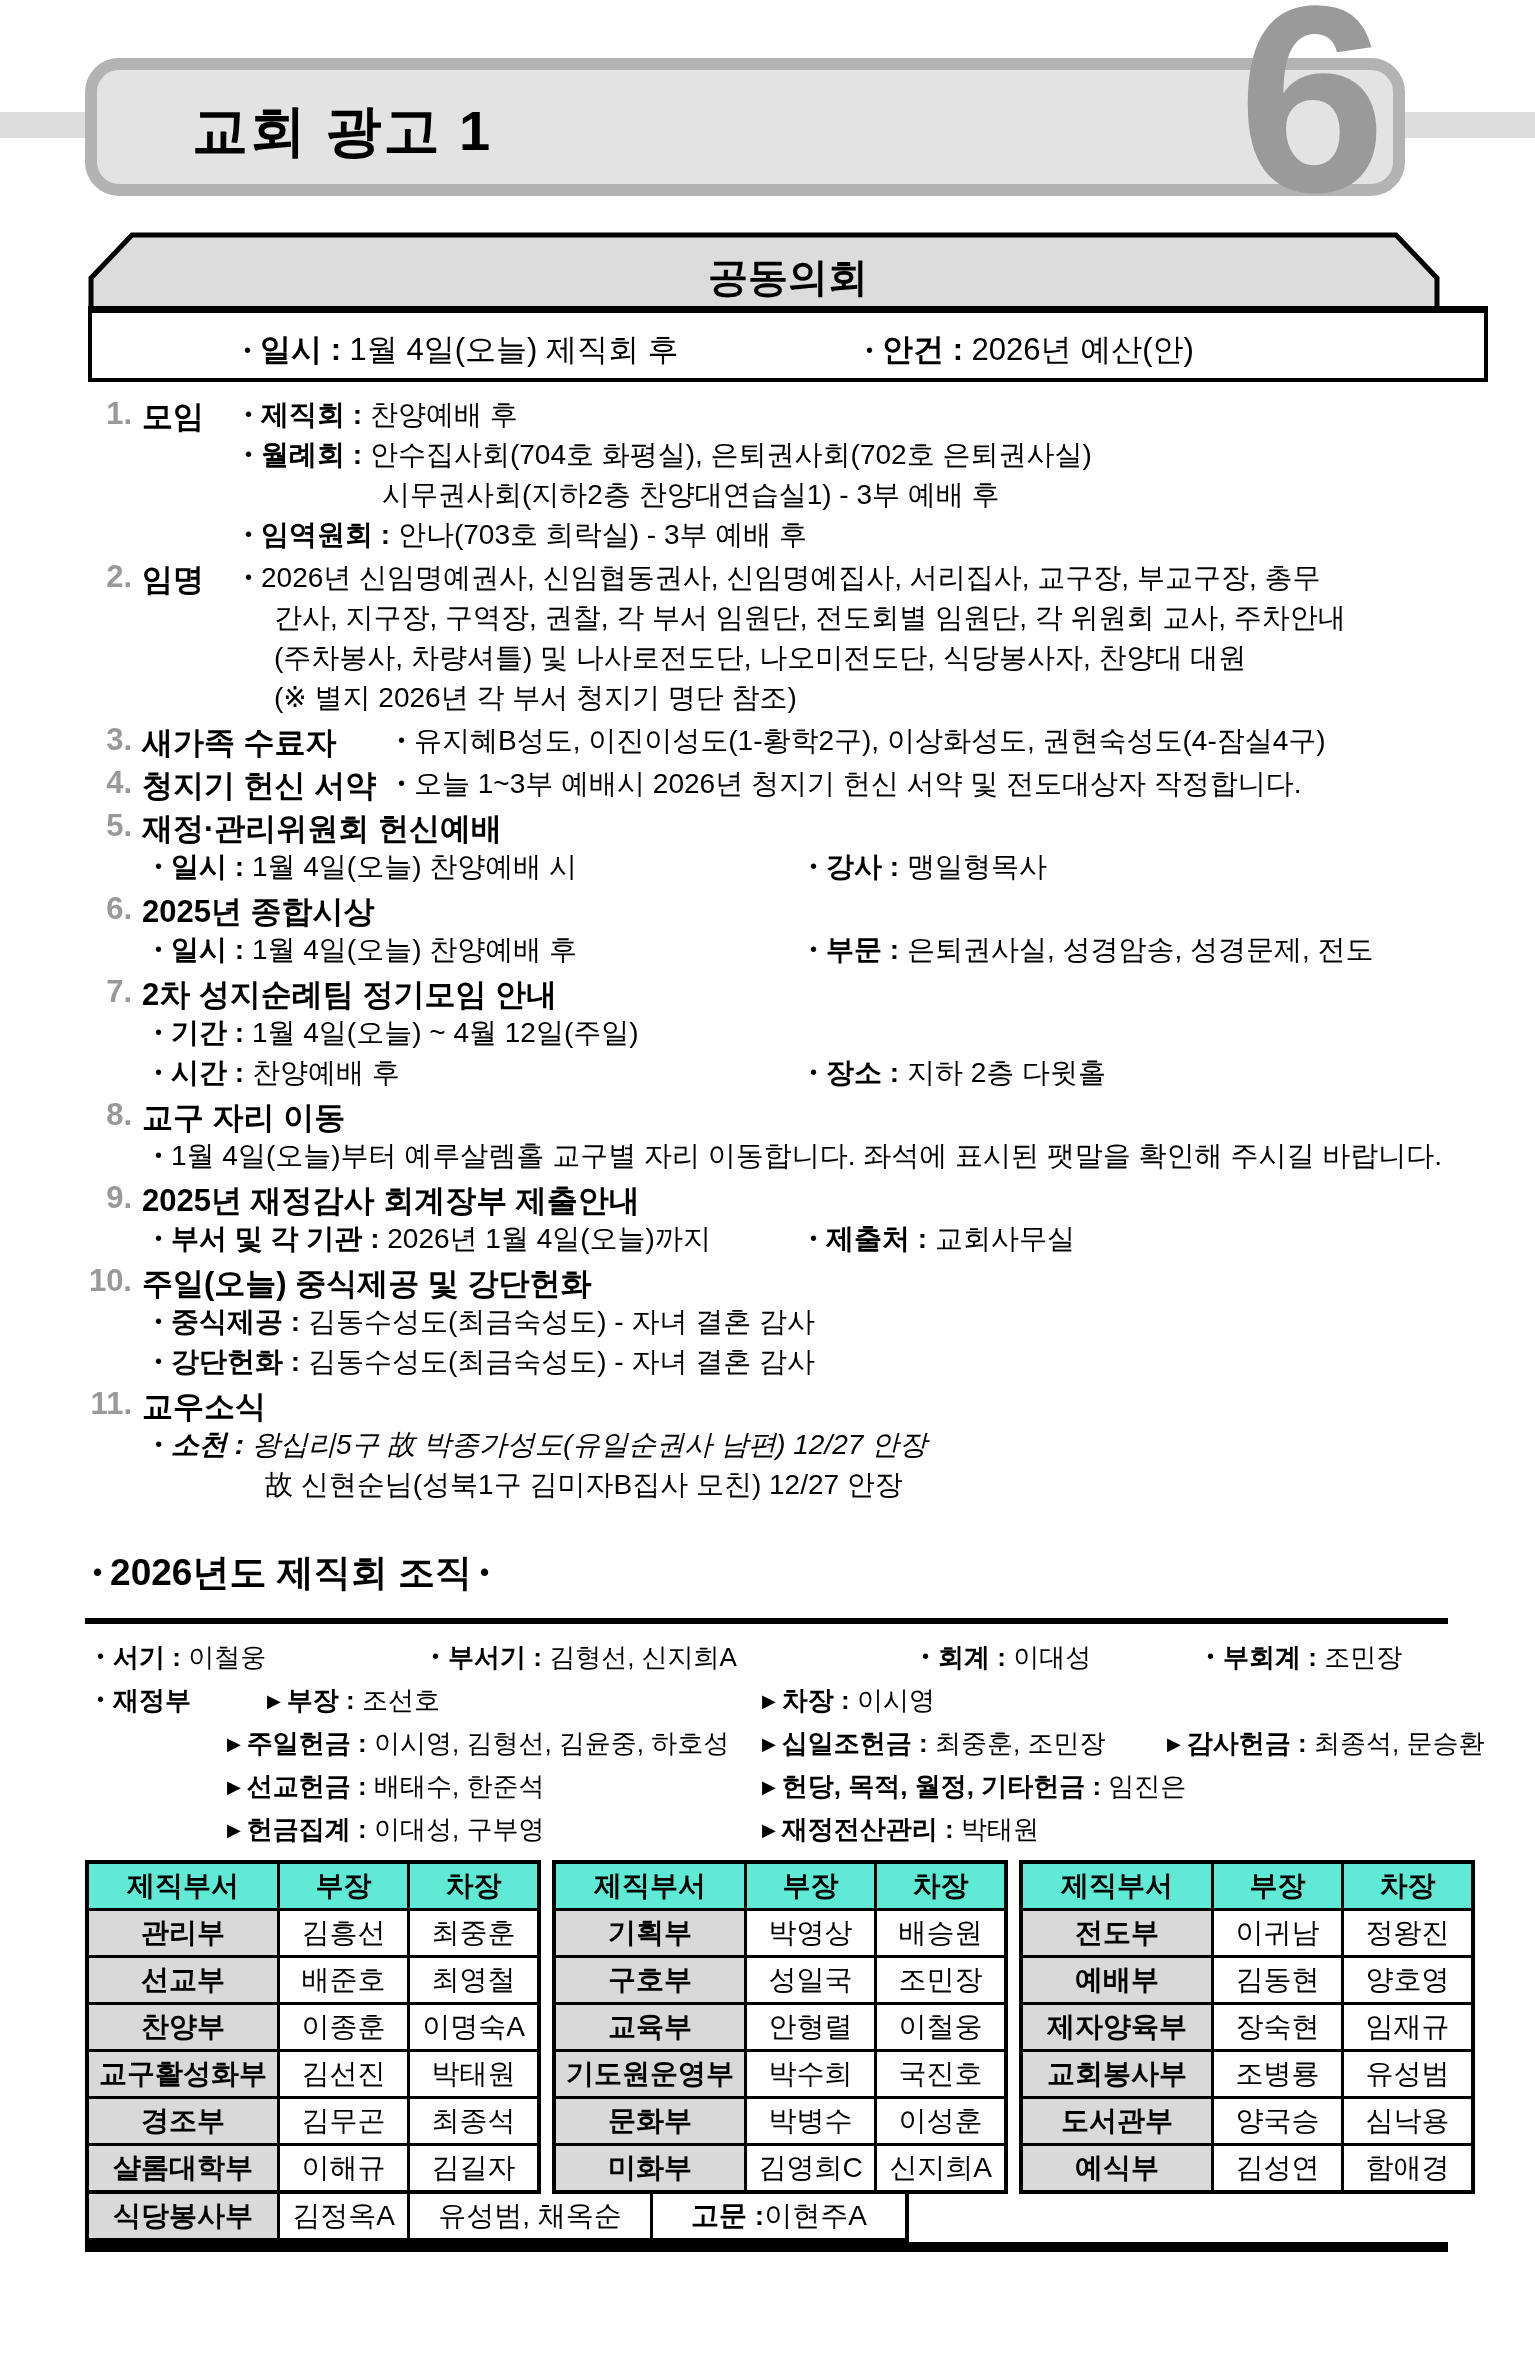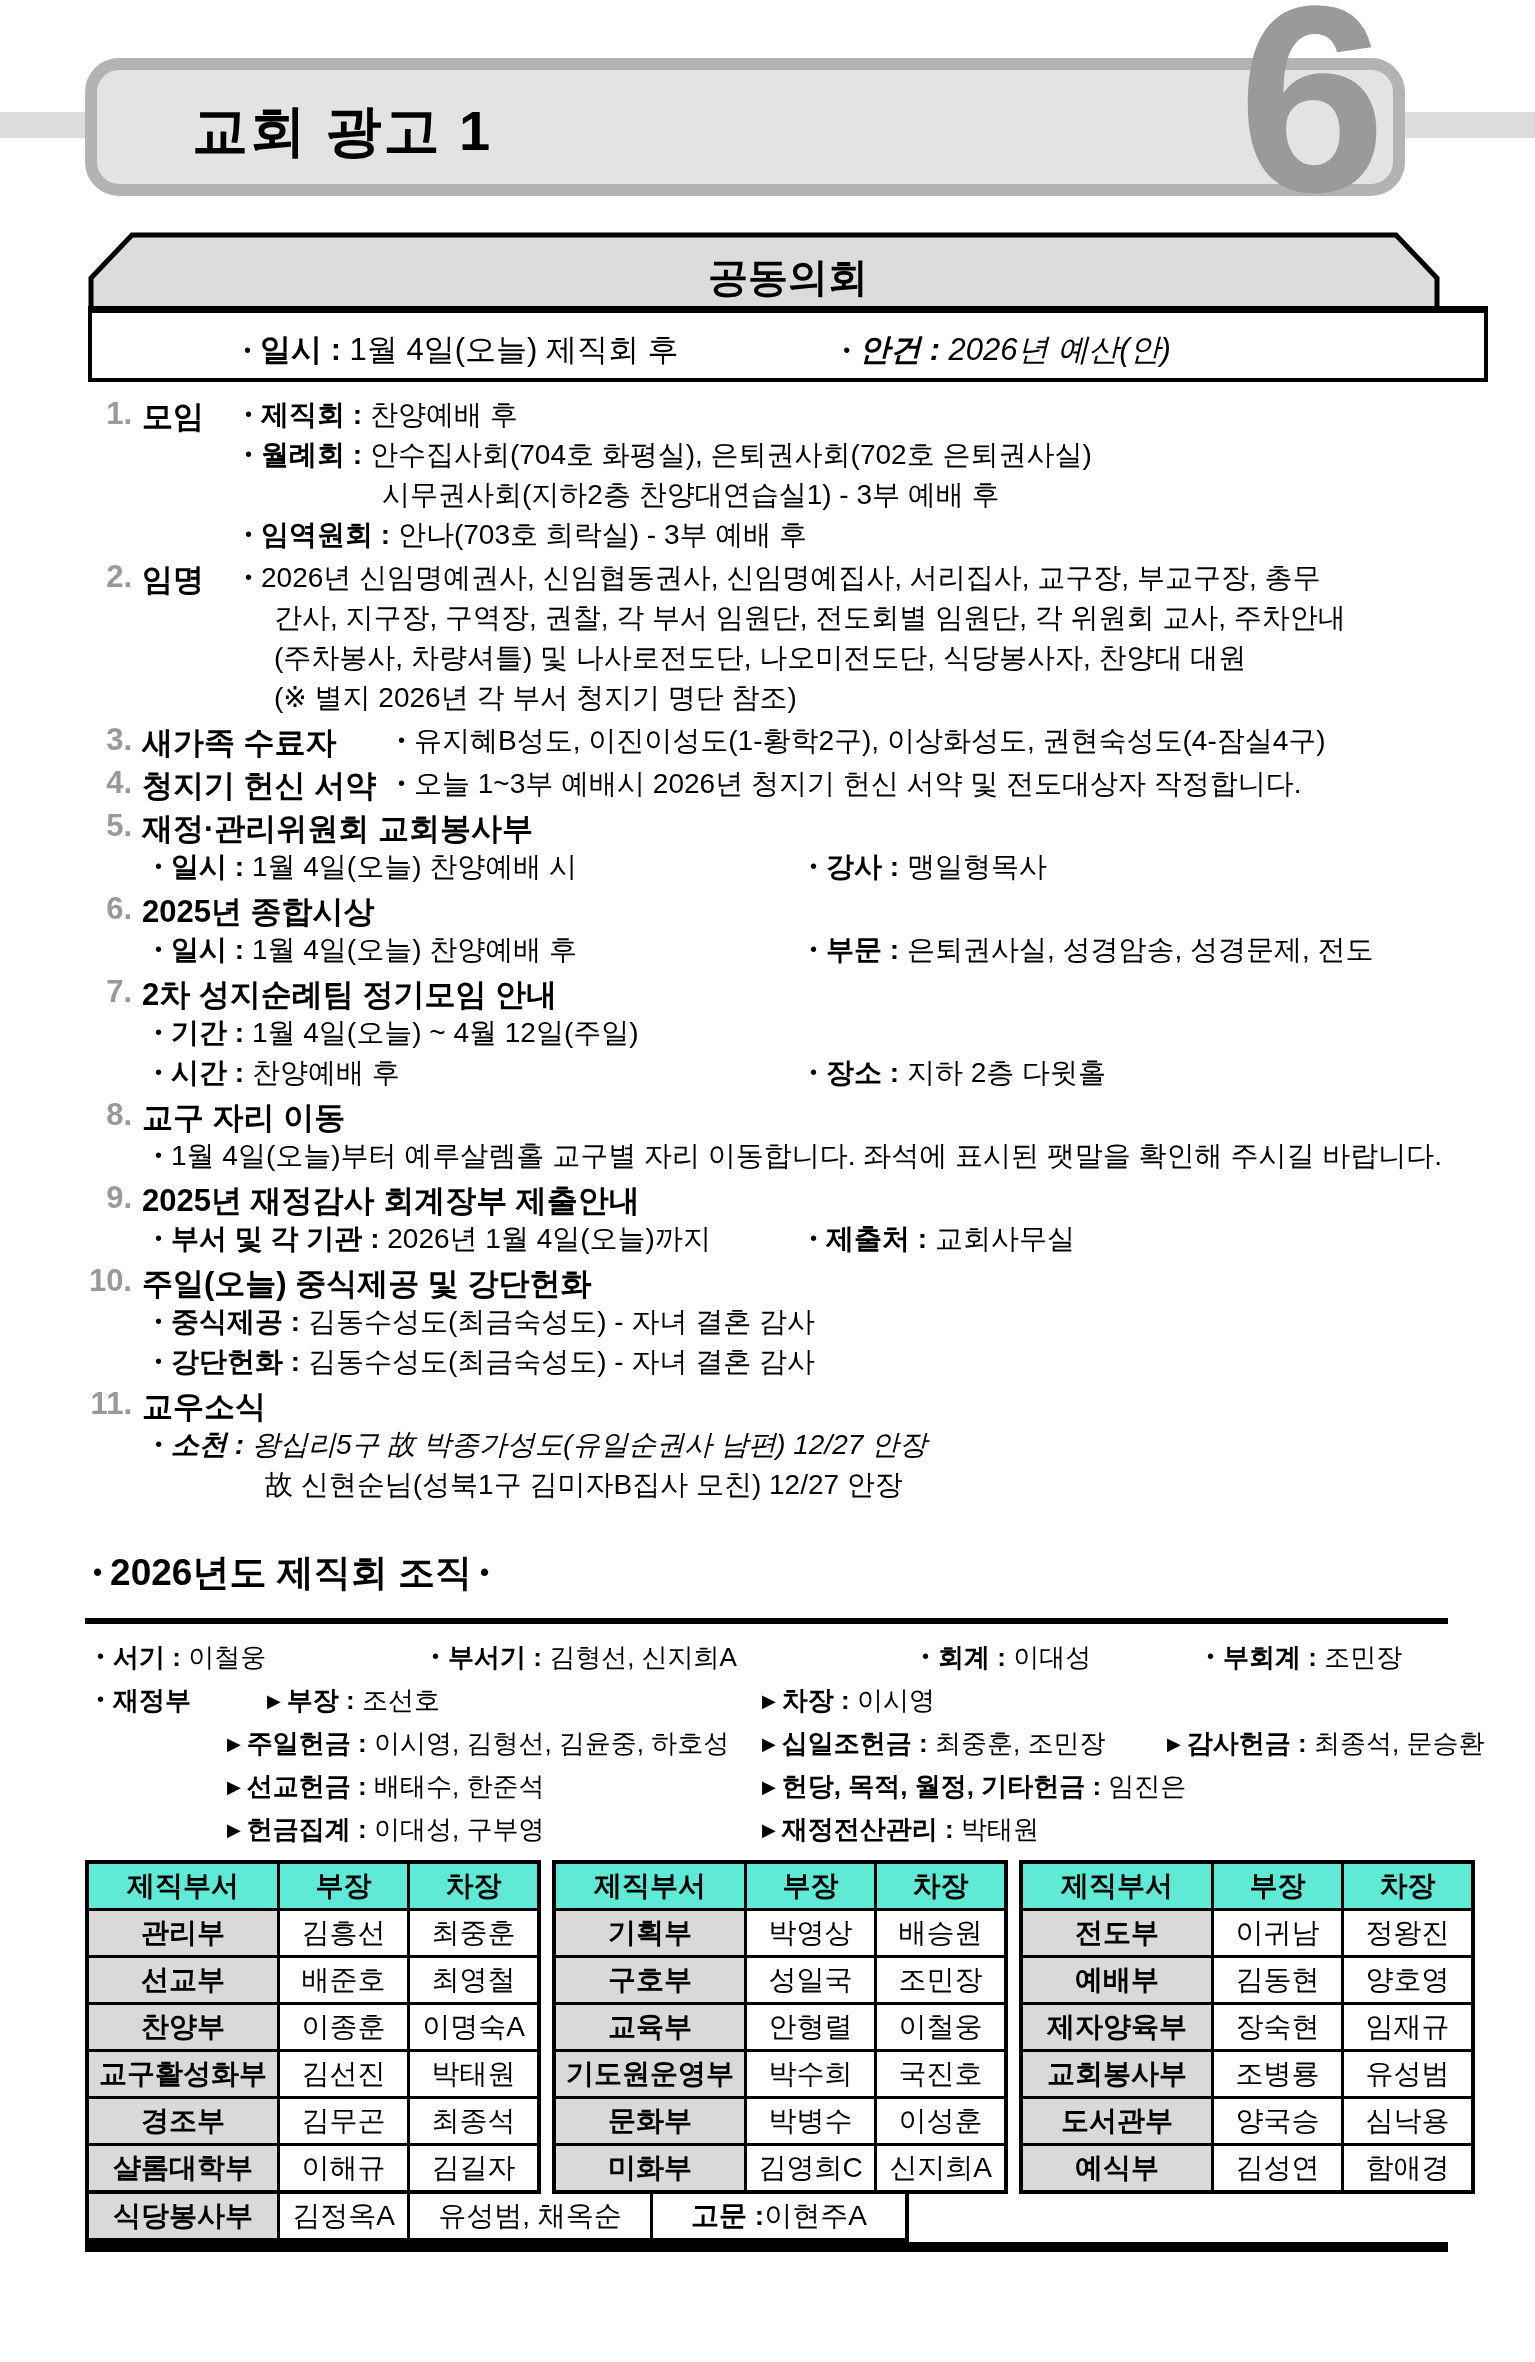--- a/index.html
+++ b/index.html
@@ -17,21 +17,21 @@
                color:#9a9a9a;z-index:5;}
 
   
   .notice-box{position:absolute;left:88px;top:232px;width:1400px;}
   .notice-top{position:relative;height:78px;}
   .notice-title{position:absolute;left:0;right:0;top:18px;text-align:center;font-size:40px;font-weight:bold;}
   .notice-body{position:relative;margin-top:-4px;height:76px;background:#fff;border:4px solid #000;
                border-top:7px solid #000;box-sizing:border-box;text-align:right;}
   .notice-body .cell{top:16px;font-size:31px;}
   .nb-date{left:152px;}
-  .nb-agenda{left:751px;font-style:italic;}
+  .nb-agenda{left:774px;}
 
   
   .cell{position:absolute;white-space:nowrap;font-size:28px;}
   .cell b{font-weight:bold;}
   .marker{display:inline-block;font-size:20px;vertical-align:3px;margin-right:9px;}
   .marker.arrow{font-size:18px;vertical-align:2px;margin-right:6px;}
 
   
   #announcement-list{position:absolute;left:0;top:0;width:1535px;}
   .a-row{position:absolute;left:0;width:1535px;height:40px;}
@@ -124,21 +124,21 @@
         <span class="a-title">새가족 수료자</span>
         <span class="cell pos-c"><span class="marker">•</span><span>유지혜B성도, 이진이성도(1-황학2구), 이상화성도, 권현숙성도(4-잠실4구)</span></span>
       </div>
       <div class="a-row" style="top: 765px;">
         <span class="a-num">4.</span>
         <span class="a-title">청지기 헌신 서약</span>
         <span class="cell pos-c"><span class="marker">•</span><span>오늘 1~3부 예배시 2026년 청지기 헌신 서약 및 전도대상자 작정합니다.</span></span>
       </div>
       <div class="a-row" style="top: 808px;">
         <span class="a-num">5.</span>
-        <span class="a-title">재정·관리위원회 교회봉사부</span>
+        <span class="a-title">재정·관리위원회 헌신예배</span>
       </div>
       <div class="a-row" style="top: 848px;">
         <span class="cell pos-d"><span class="marker">•</span><b>일시 : </b><span>1월 4일(오늘) 찬양예배 시</span></span>
         <span class="cell pos-e"><span class="marker">•</span><b>강사 : </b><span>맹일형목사</span></span>
       </div>
       <div class="a-row" style="top: 891px;">
         <span class="a-num">6.</span>
         <span class="a-title">2025년 종합시상</span>
       </div>
       <div class="a-row" style="top: 931px;">

